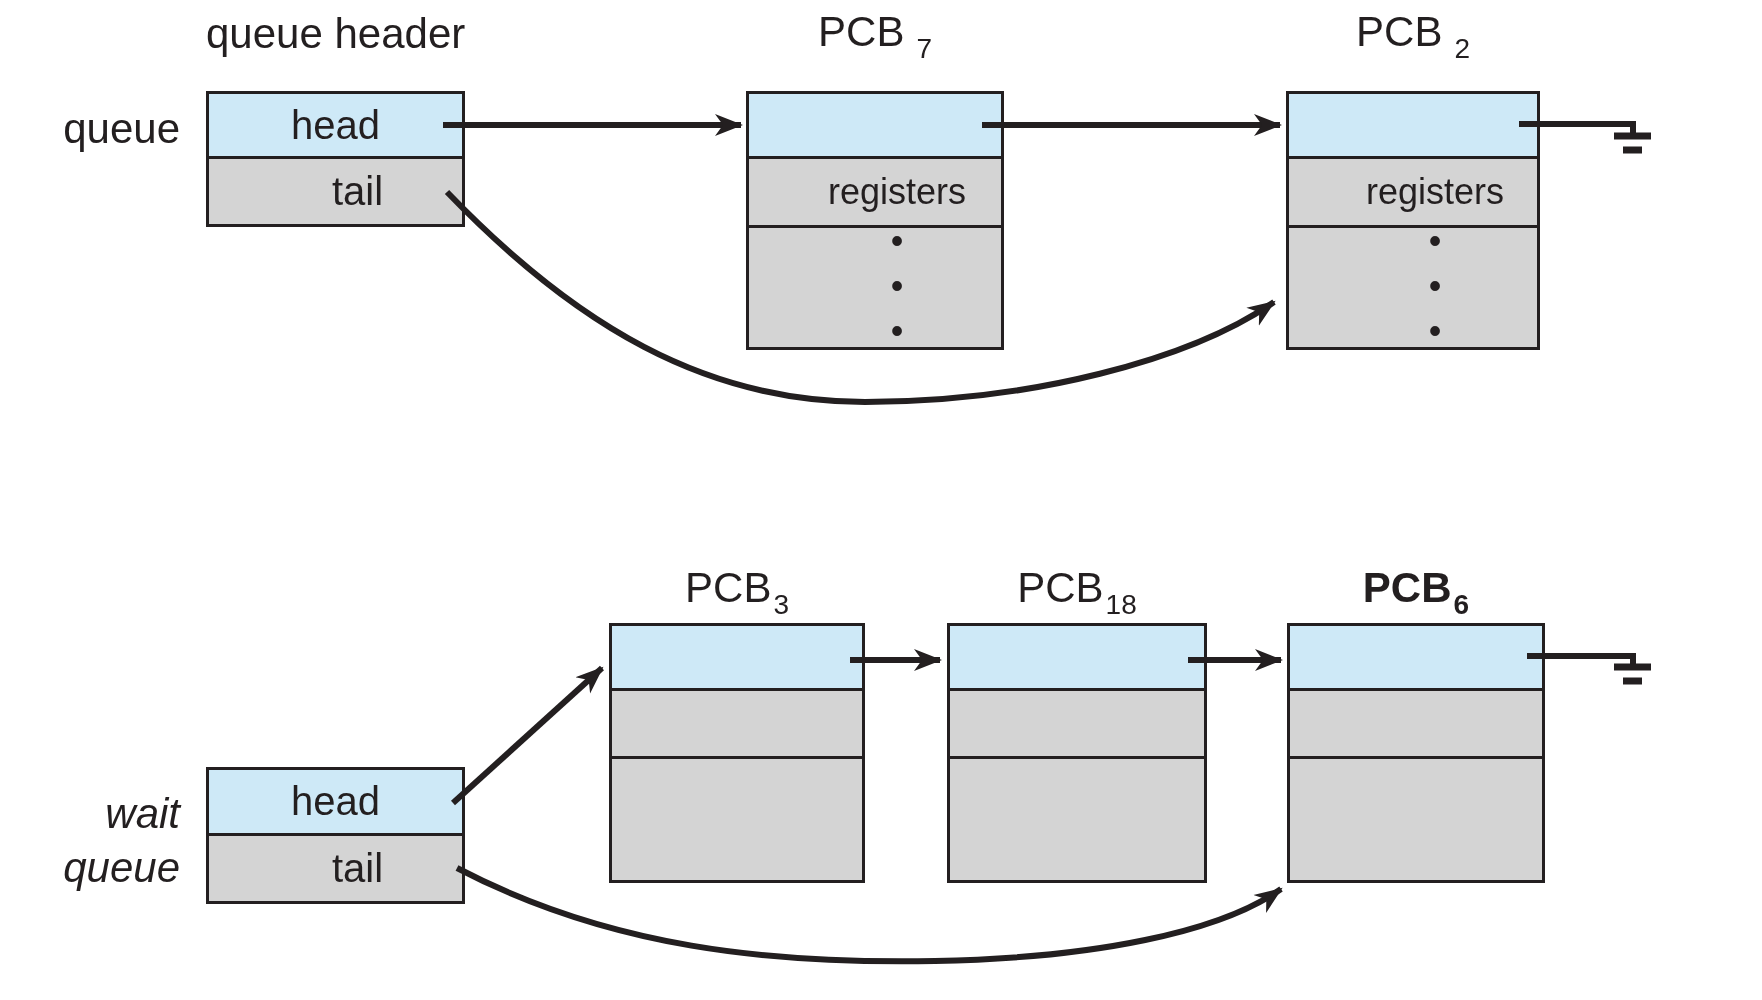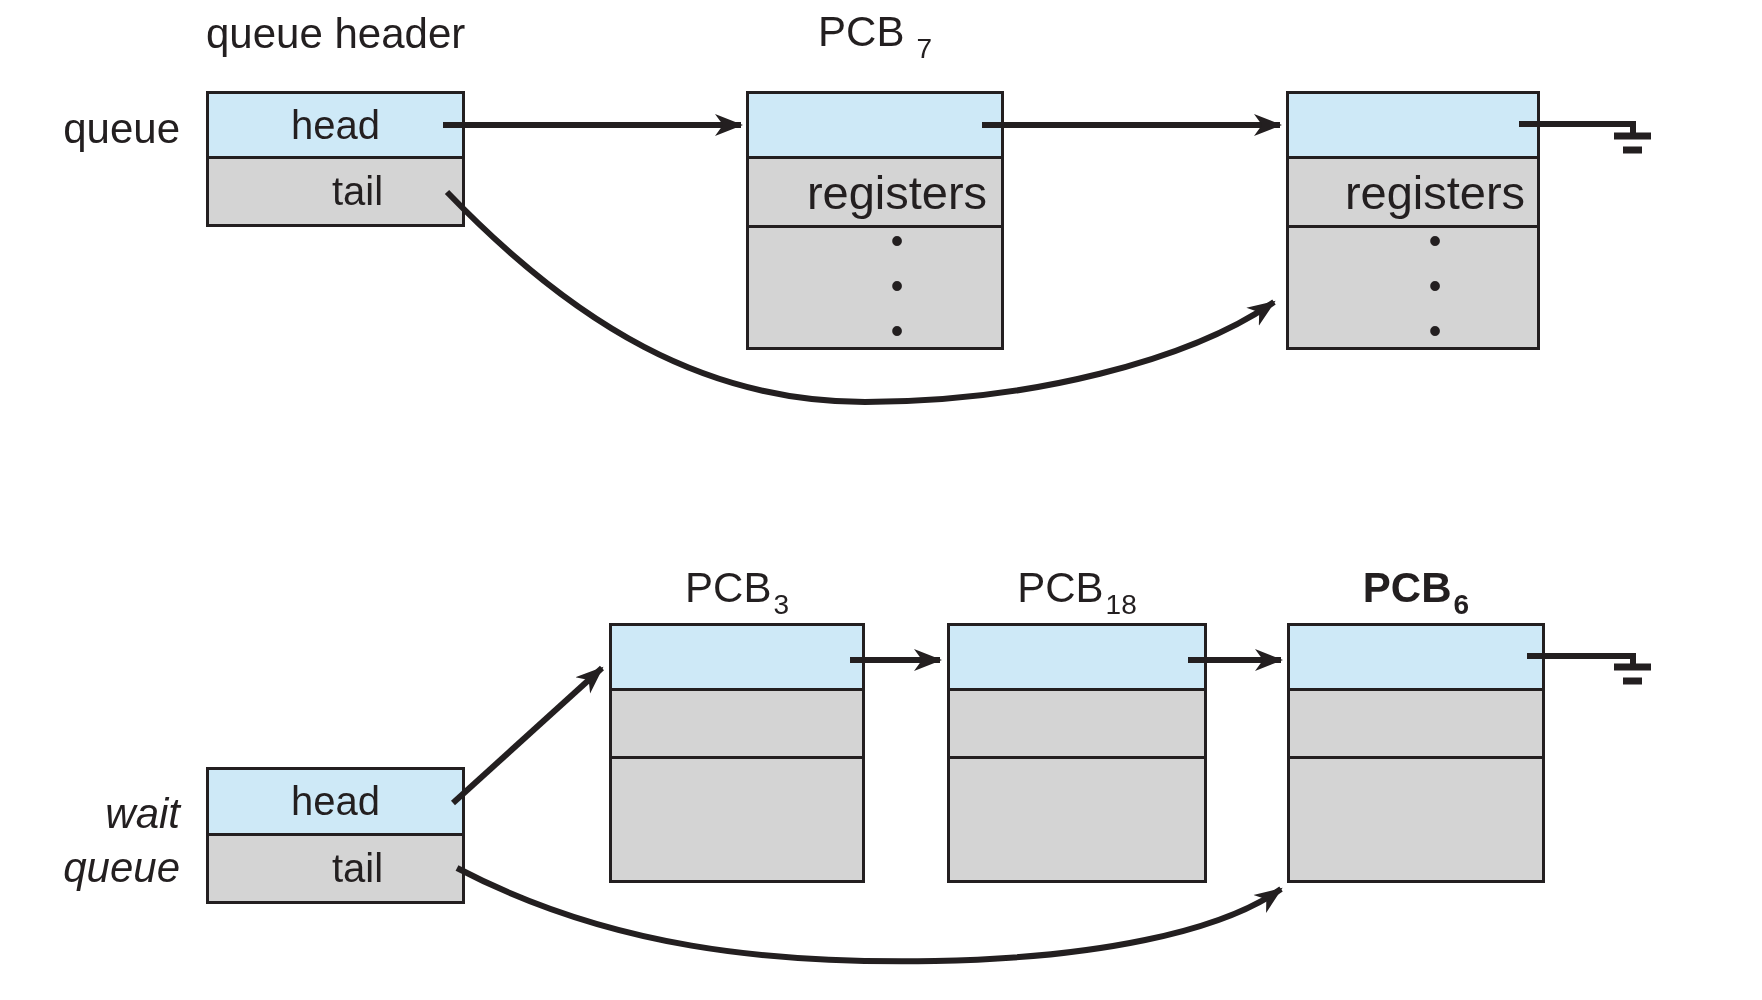--- a/index.html
+++ b/index.html
@@ -15,21 +15,21 @@
   .side-label{font-size:42px; text-align:right; line-height:53px; white-space:nowrap;}
   .row{box-sizing:border-box; border:3px solid var(--line); display:flex;
        align-items:center; justify-content:center; font-size:40px;}
   .row + .row{margin-top:-3px;}
   .row.blue{background:var(--blue);text-align:right;}
   .row.gray{background:var(--gray);padding-left:44px;}
   .pcb-title{font-size:42px; text-align:center; white-space:nowrap;}
   .pcb-title .sub{font-size:28px; vertical-align:-12px;}
   .sub-gap{margin-left:12px;}
   .sub-tight{margin-left:2px;}
-  .registers{font-size:47px;}
+  .registers{font-size:36px;}
   .dots{white-space:pre; text-align:center; font-size:36px; line-height:45px;
         margin-top:-4px; width:100%;}
   svg.overlay{position:absolute; left:0; top:0; pointer-events:none;}
   .ln{fill:none; stroke:var(--line); stroke-width:6px;}
   .ln.thick{stroke-width:7px;}
   .ah{fill:var(--line);}
 </style>
 </head>
 <body>
 
@@ -52,20 +52,23 @@
   <div class="abs" style="left:746px; top:91px; width:258px;">
     <div class="row blue" style="height:68px;"></div>
     <div class="row gray registers" style="height:72px;">registers</div>
     <div class="row gray" style="height:125px;">
       <div class="dots">•
 •
 •</div>
     </div>
   </div>
 
+  <div class="abs pcb-title" style="left:1286px; top:8px; width:254px;">
+    <span>PCB</span><span class="sub sub-gap">2</span>
+  </div>
   <div class="abs" style="left:1286px; top:91px; width:254px;">
     <div class="row blue" style="height:68px;"></div>
     <div class="row gray registers" style="height:72px;">registers</div>
     <div class="row gray" style="height:125px;">
       <div class="dots">•
 •
 •</div>
     </div>
   </div>
 

